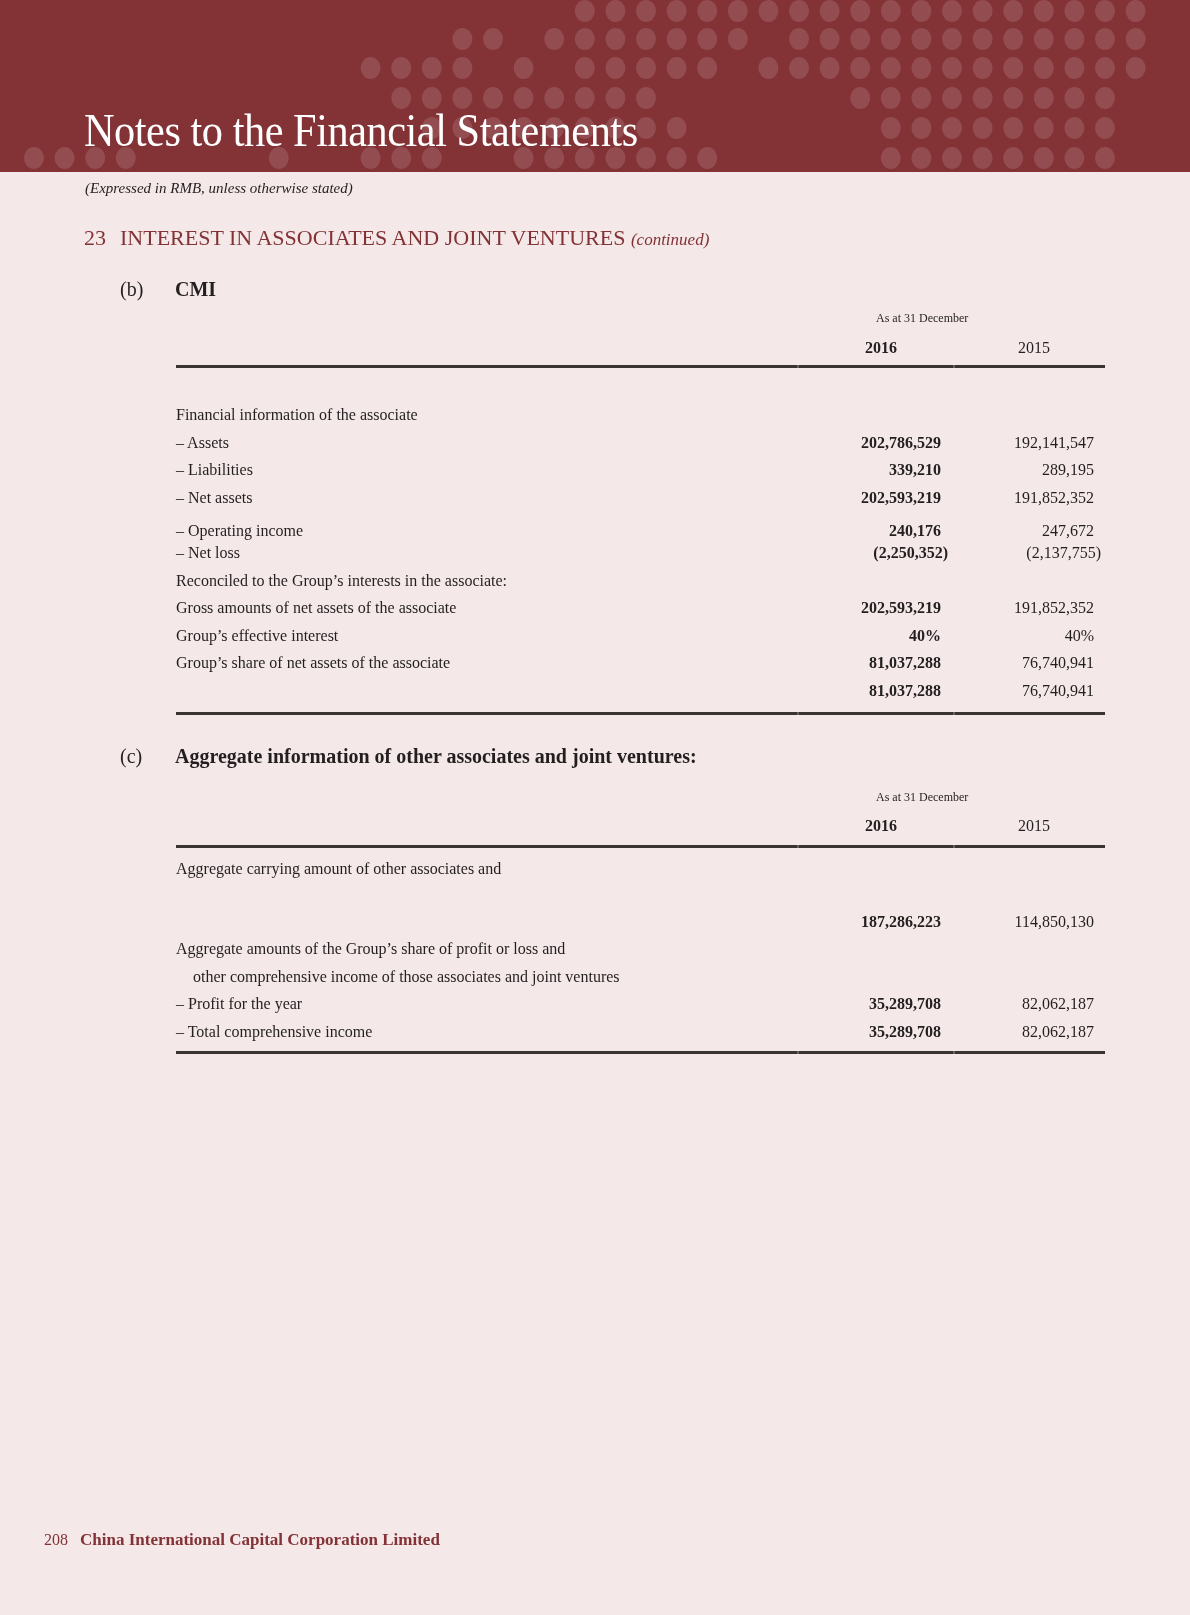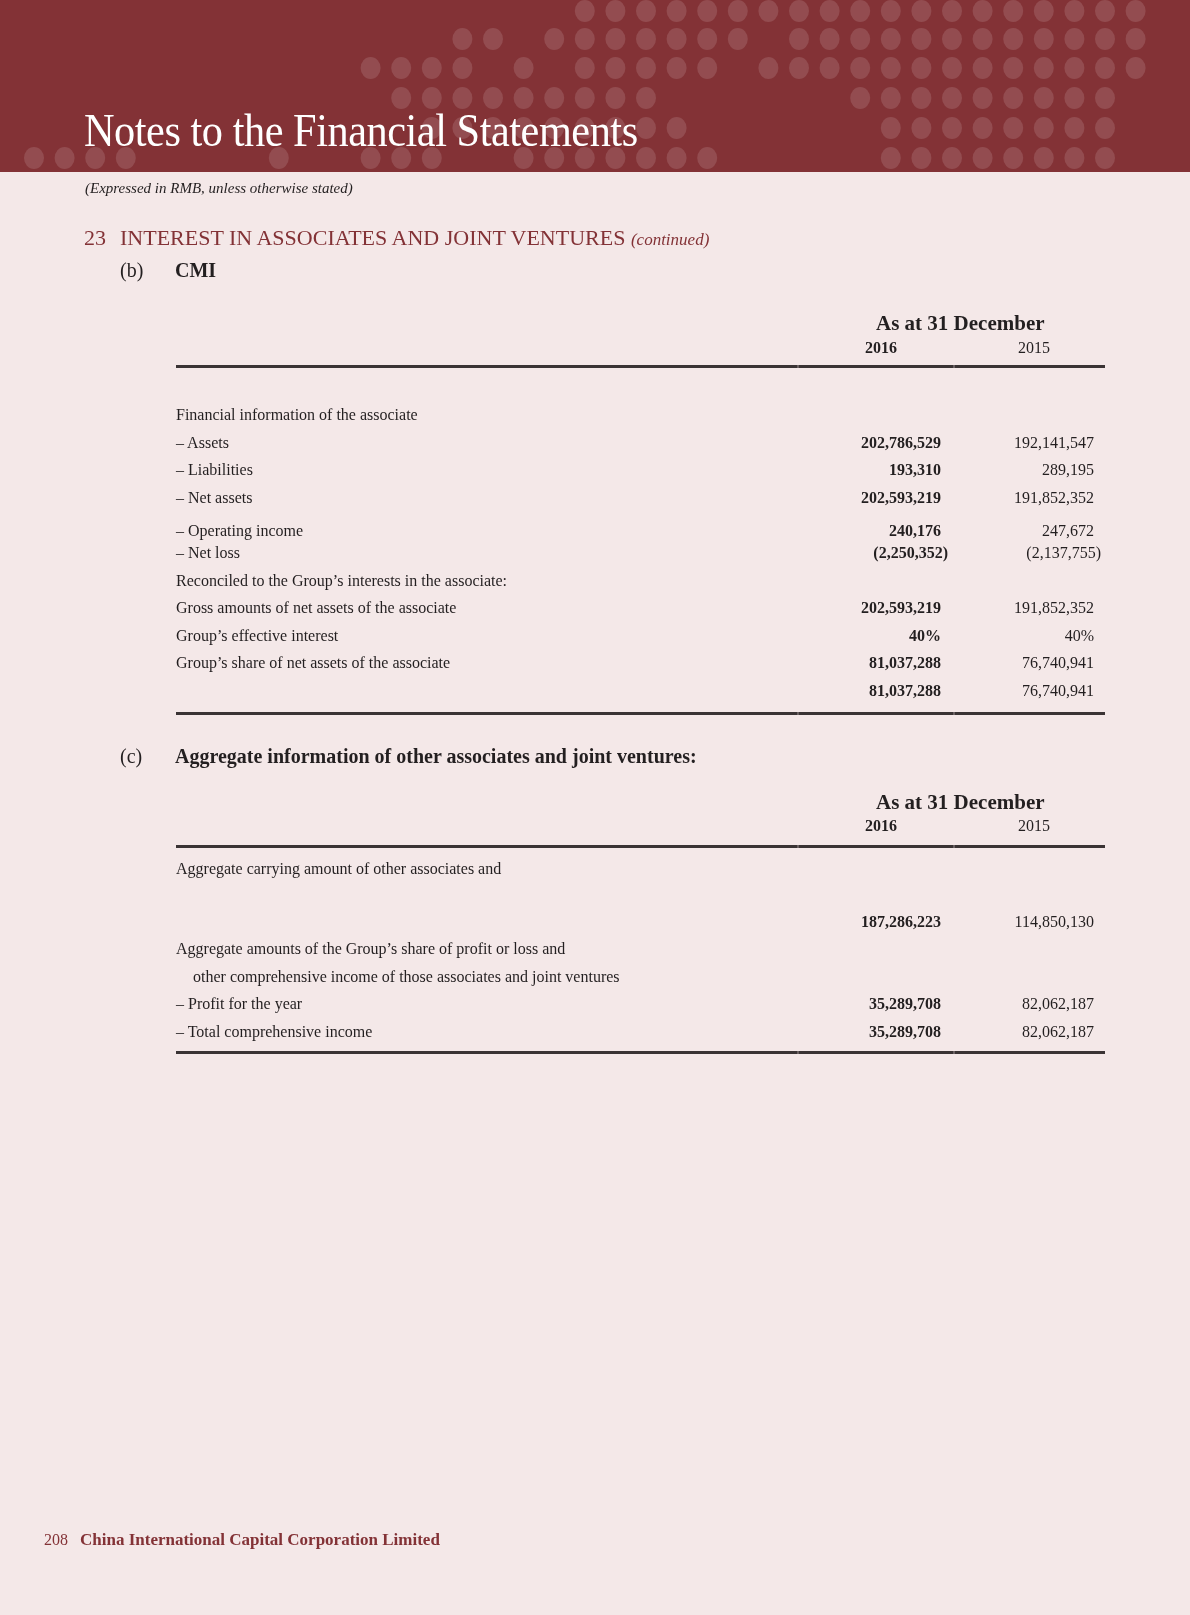--- a/index.html
+++ b/index.html
@@ -34,21 +34,21 @@
   }
   .section-heading .num { margin-right: 14px; margin-top: 48px; }
   .section-heading .cont { font-style: italic; font-size: 17px; }
   .sub-heading {
     position: absolute; left: 120px;
     font-size: 20px; color: #231f20; white-space: nowrap;
   }
   .sub-heading .letter { display: inline-block; width: 55px; font-weight: normal; }
   .sub-heading .text { font-weight: bold; }
   .col-header {
-    position: absolute; font-size: 21px; font-weight: bold; white-space: nowrap;
+    position: absolute; font-size: 12px; font-weight: normal; white-space: nowrap;
   }
   .col-year { position: absolute; font-size: 16px; text-align: center; width: 120px; }
   .col-year.bold { font-weight: bold; }
   .rule {
     position: absolute; left: 176px; width: 929px; height: 3px; background: #3a3334;
   }
   .rule .gap { position: absolute; top: 0; width: 2px; height: 3px; background: #6a6062; }
   .row {
     position: absolute; left: 176px; width: 929px; height: 27px;
     font-size: 16px; line-height: 27px;
@@ -193,21 +193,21 @@
   <div class="banner-title">Notes to the Financial Statements</div>
 </div>
 
 <div class="subtitle">(Expressed in RMB, unless otherwise stated)</div>
 
 <div class="section-heading">
   <span class="num">23</span><span>INTEREST IN ASSOCIATES AND JOINT VENTURES</span>
   <span class="cont">(continued)</span>
 </div>
 
-<div class="sub-heading" style="top:259px">
+<div class="sub-heading" style="top:278px">
   <span class="letter">(b)</span><span class="text">CMI</span>
 </div>
 <div class="col-header" style="left:876px; top:311px">As at 31 December</div>
 <div class="col-year bold" style="left:821px; top:339px">2016</div>
 <div class="col-year" style="left:974px; top:339px">2015</div>
 <div class="rule" style="top:365px">
   <span class="gap" style="left:621px"></span>
     <span class="gap" style="left:777px"></span>
 </div>
 <div id="rows-b">
@@ -216,21 +216,21 @@
       <span class="v2016"></span>
       <span class="v2015"></span>
     </div>
     <div class="row" style="top: 428.6px;">
       <span class="label">– Assets</span>
       <span class="v2016">202,786,529</span>
       <span class="v2015">192,141,547</span>
     </div>
     <div class="row" style="top: 456.2px;">
       <span class="label">– Liabilities</span>
-      <span class="v2016">193,310</span>
+      <span class="v2016">339,210</span>
       <span class="v2015">289,195</span>
     </div>
     <div class="row" style="top: 483.8px;">
       <span class="label">– Net assets</span>
       <span class="v2016">202,593,219</span>
       <span class="v2015">191,852,352</span>
     </div>
     <div class="row" style="top: 517px;">
       <span class="label">– Operating income</span>
       <span class="v2016">240,176</span>

